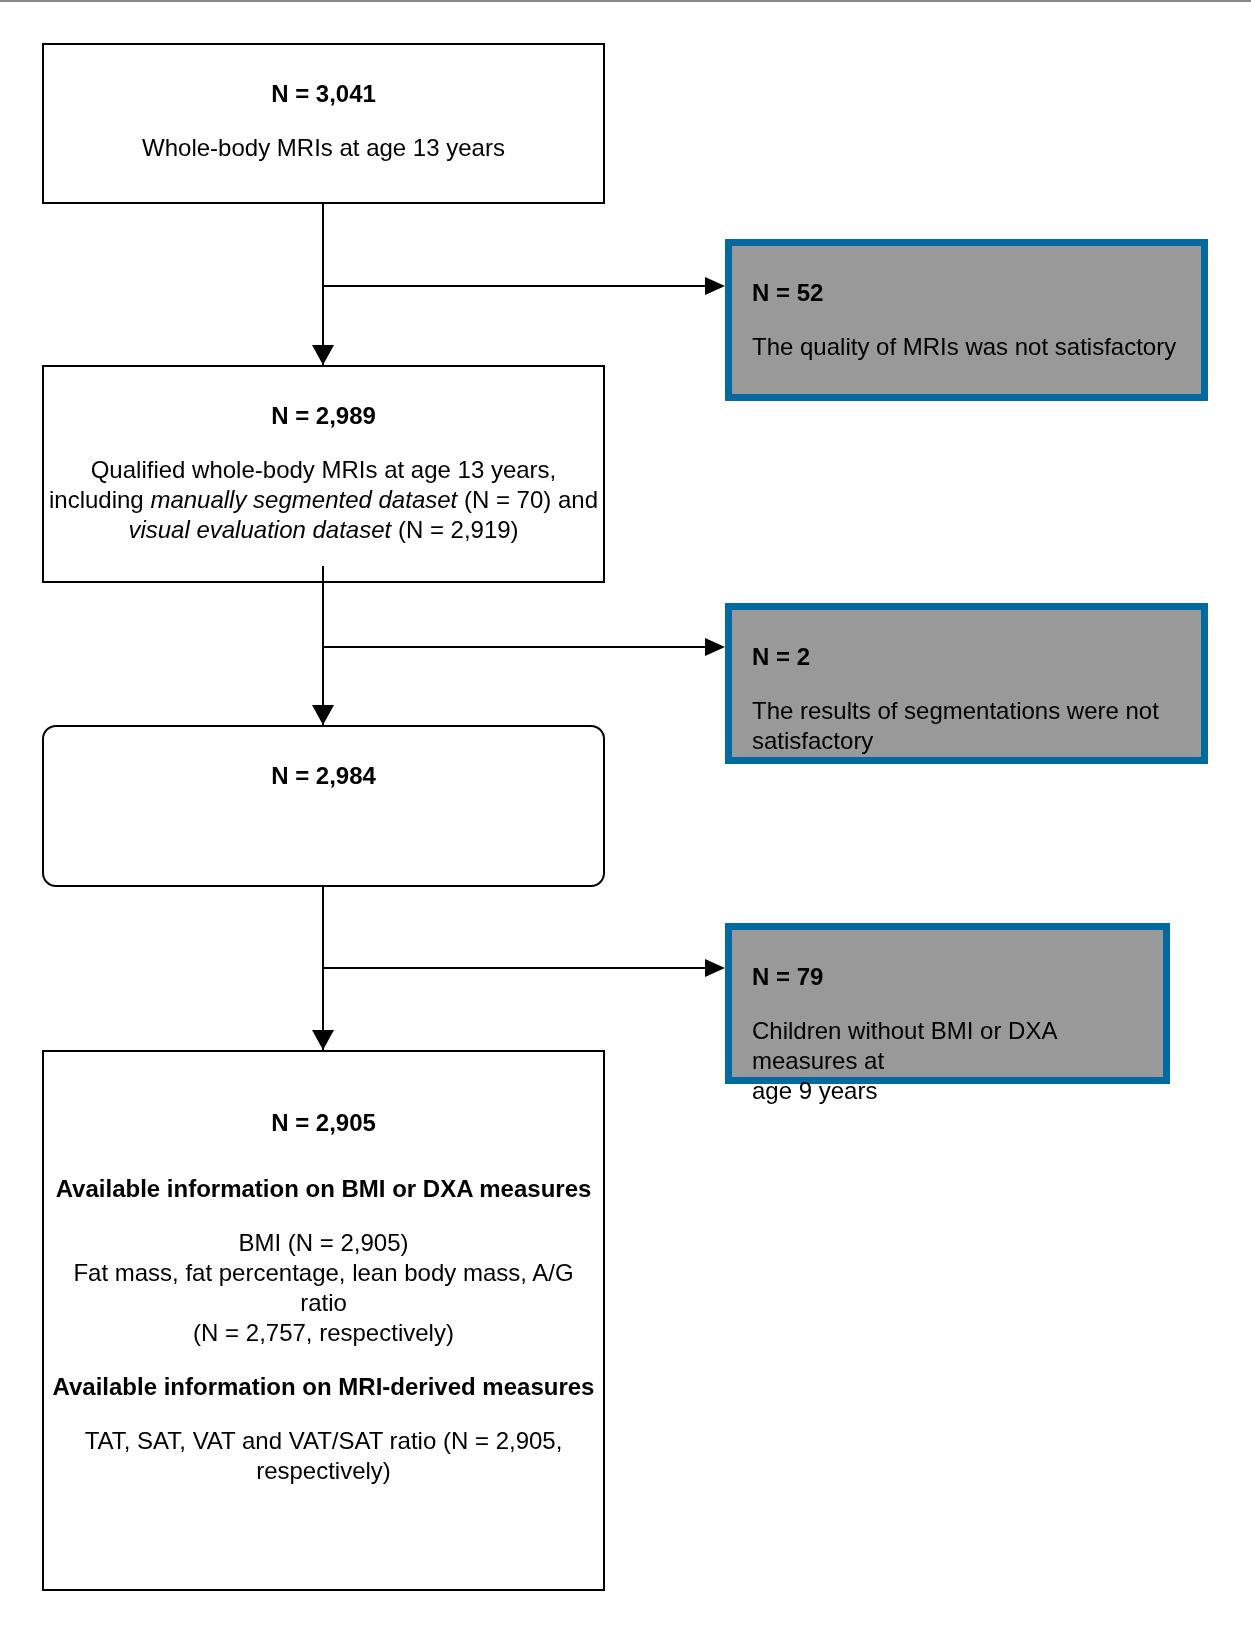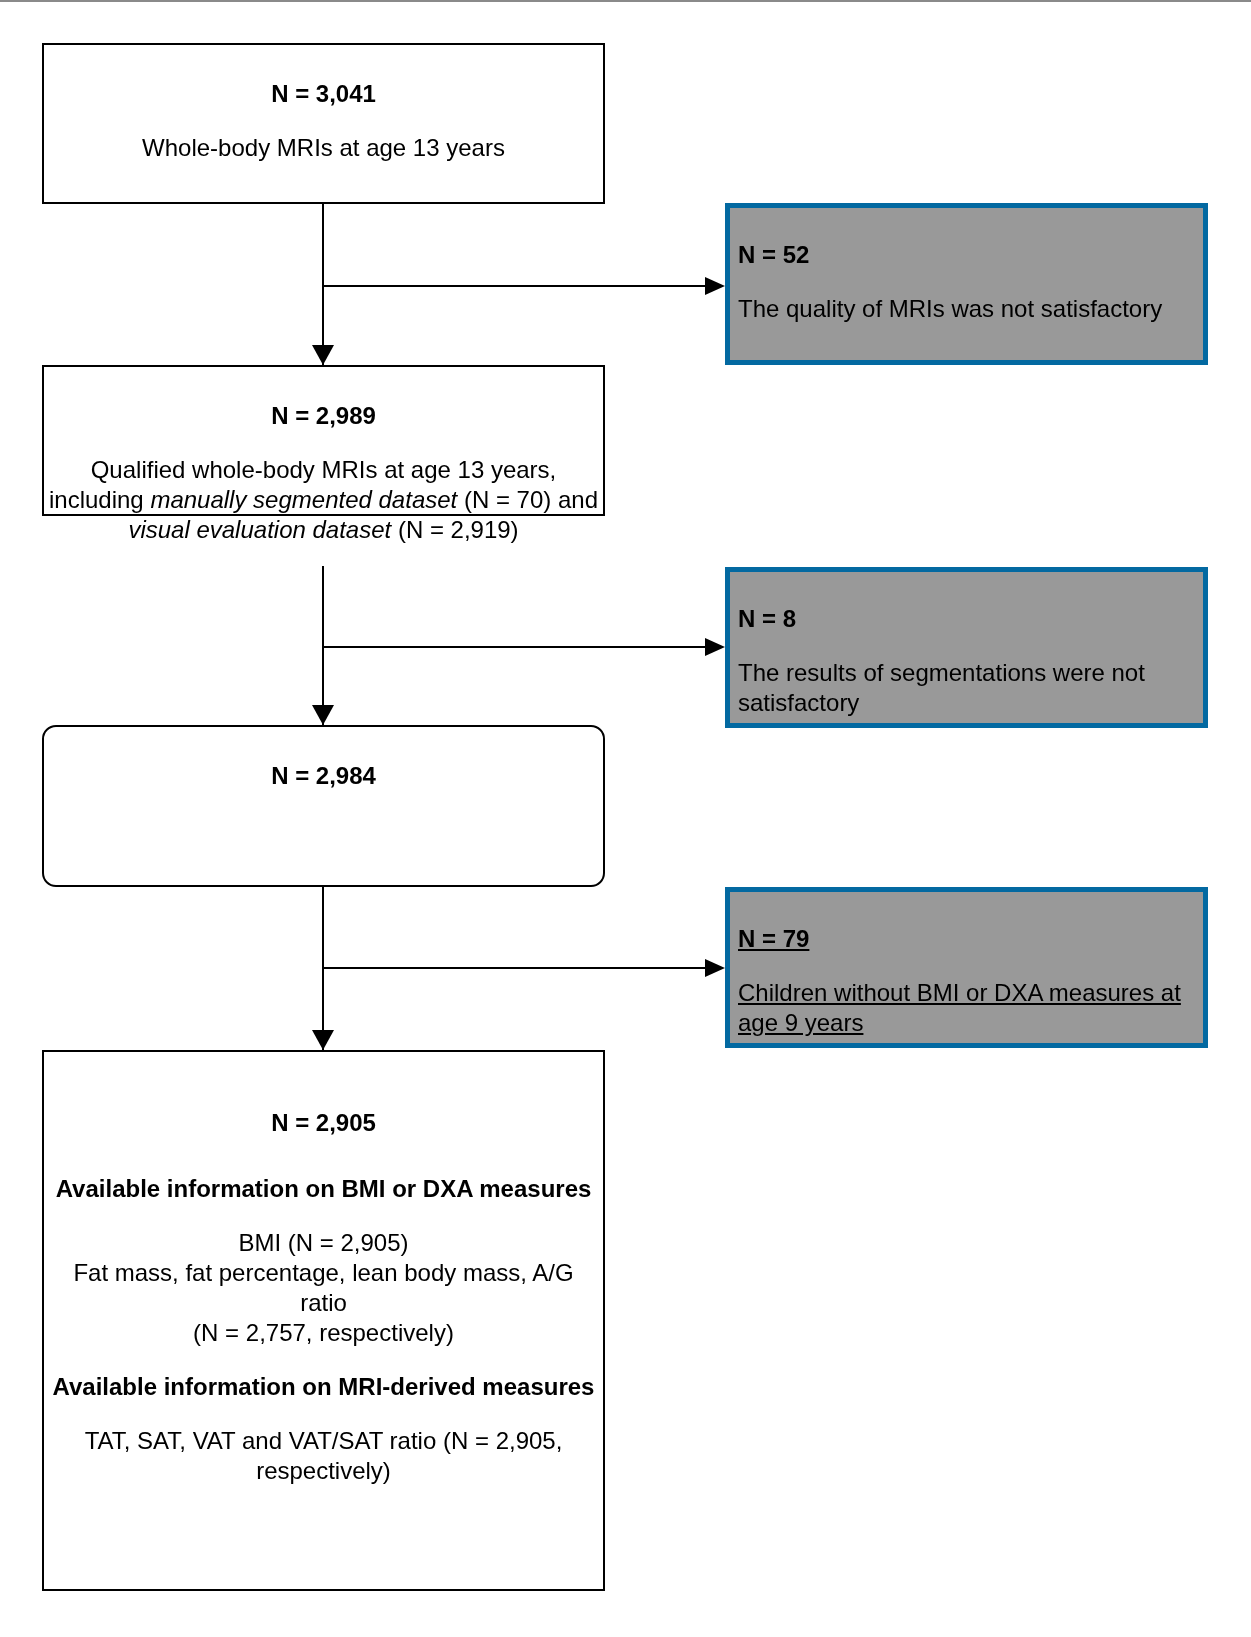--- a/index.html
+++ b/index.html
@@ -22,39 +22,40 @@
     position: absolute;
     box-sizing: border-box;
     background: #ffffff;
     border: 2px solid #000000;
     padding: 34px 4px 0 4px;
     text-align: center;
   }
   .excl-box {
     position: absolute;
     box-sizing: border-box;
-    border: 5px solid #0369a1;
-    padding: 32px 4px 0 8px;
+    border: 7px solid #0369a1;
+    padding: 32px 4px 0 20px;
+    margin-top: 36px;
   }
   .flow-box p, .excl-box p {
     margin: 0 0 24px 0;
     font-size: 24px;
     line-height: 30px;
     white-space: pre-line;
   }
   .bold { font-weight: bold; }
   .ital { font-style: italic; }
   .gap-above { margin-top: 36px !important; }
   #box1 { left: 42px; top: 43px;  width: 563px; height: 161px; }
-  #box2 { left: 42px; top: 365px; width: 563px; height: 151px; }
+  #box2 { left: 42px; top: 365px; width: 563px; height: 218px; }
   #box3 { left: 42px; top: 725px; width: 563px; height: 162px; border-radius: 14px; }
   #box4 { left: 42px; top: 1050px; width: 563px; height: 541px; padding-top: 56px; }
   #excl1 { left: 725px; top: 203px; width: 483px; height: 162px; }
   #excl2 { left: 725px; top: 567px; width: 483px; height: 161px; }
-  #excl3 { left: 725px; top: 887px; width: 483px; height: 161px; text-decoration: underline; }
+  #excl3 { left: 725px; top: 887px; width: 445px; height: 161px; }
   .vline { position: absolute; width: 2px; background: #000000; left: 322px; }
   #v1 { top: 204px; height: 161px; }
   #v2 { top: 566px; height: 159px; }
   #v3 { top: 887px; height: 163px; }
   .hline { position: absolute; height: 2px; background: #000000; left: 322px; width: 385px; }
   #h1 { top: 285px; }
   #h2 { top: 646px; }
   #h3 { top: 967px; }
   .arrow-down {
     position: absolute;
@@ -112,21 +113,21 @@
     <p>TAT, SAT, VAT and VAT/SAT ratio (N = 2,905,
 respectively)</p>
   </div>
 
   <div id="excl1" class="excl-box" style="background:#999999">
     <p class="bold">N = 52</p>
     <p>The quality of MRIs was not satisfactory</p>
   </div>
 
   <div id="excl2" class="excl-box" style="background:#999999">
-    <p class="bold">N = 8</p>
+    <p class="bold">N = 2</p>
     <p>The results of segmentations were not
 satisfactory</p>
   </div>
 
   <div id="excl3" class="excl-box" style="background:#999999">
     <p class="bold">N = 79</p>
     <p>Children without BMI or DXA measures at
 age 9 years</p>
   </div>
 

